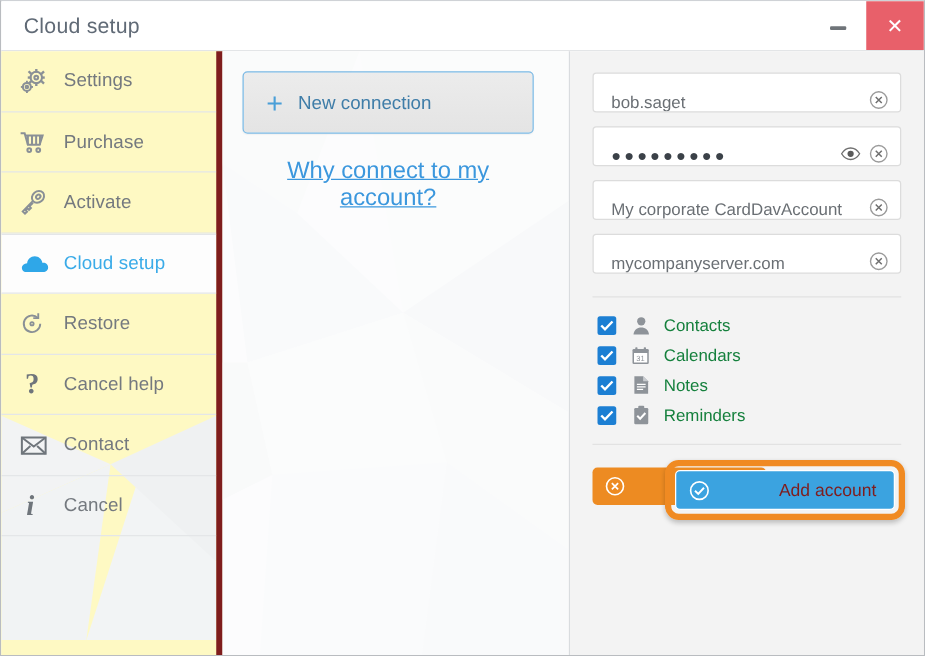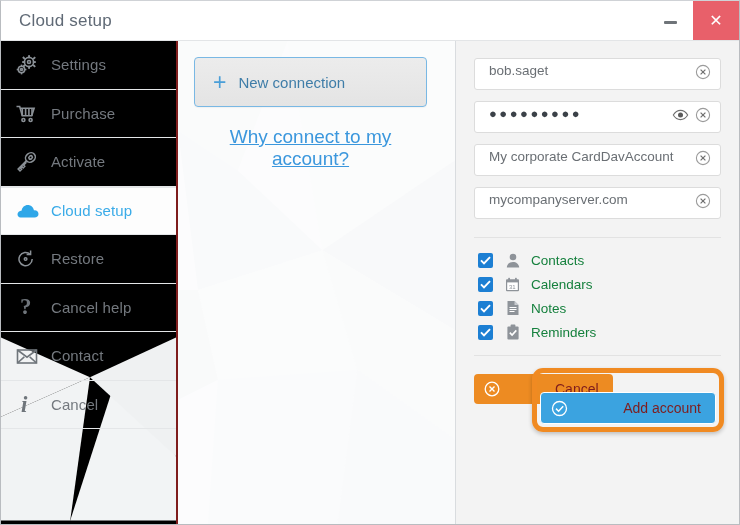--- a/index.html
+++ b/index.html
@@ -51,22 +51,22 @@
     font-size: 16px; font-weight: 400;
     width: 46px;
   }
 
   
   .body-row { flex: 1; display: flex; min-height: 0; }
 
   
   .sidebar {
     width: 177px; min-width: 177px;
-    background: #000000;
-    border-right: 2px solid #7f1d1d;
+    background: #fef9c3;
+    border-right: 5px solid #7f1d1d;
     display: flex; flex-direction: column;
     position: relative;
     overflow: hidden;
   }
   .sidebar .poly {
     position: absolute; inset: 0; z-index: 0; pointer-events: none;
   }
   .nav-item {
     position: relative; z-index: 1;
     height: 48.5px; min-height: 48.5px;
@@ -138,21 +138,21 @@
     position: relative;
   }
 
   .field {
     position: relative;
     height: 32px; min-height: 32px;
     background: #ffffff;
     border: 1px solid #dcdcdc;
     border-radius: 3px;
     margin-bottom: 11px;
-    display: flex; align-items: flex-start;
+    display: flex; align-items: flex-end;
     padding: 4px 8px 0 14px;
   }
   .field .val {
     flex: 1;
     font-size: 13.5px;
     color: #6a6f74;
     white-space: nowrap; overflow: hidden;
   }
   .field .dots {
     flex: 1;
@@ -207,21 +207,20 @@
     border: none;
     white-space: nowrap;
     gap: 48px;
   }
   .btn .bico { margin-right: 7px; display:flex; align-items:center; }
   .btn-cancel { background: #ed8b22; }
   .btn-add {
     background: #3ba3e0;
     border: 1px solid #ffffff;
     height: 32px;
-    margin-top: 16px;
   }
   .add-wrap {
     position: absolute;
     right: -3px; top: -1px;
     border: 5px solid #f08a22;
     border-radius: 11px;
     padding: 3px;
     background: transparent;
     box-shadow: 0 2px 4px rgba(0,0,0,.22);
     display: inline-flex;

